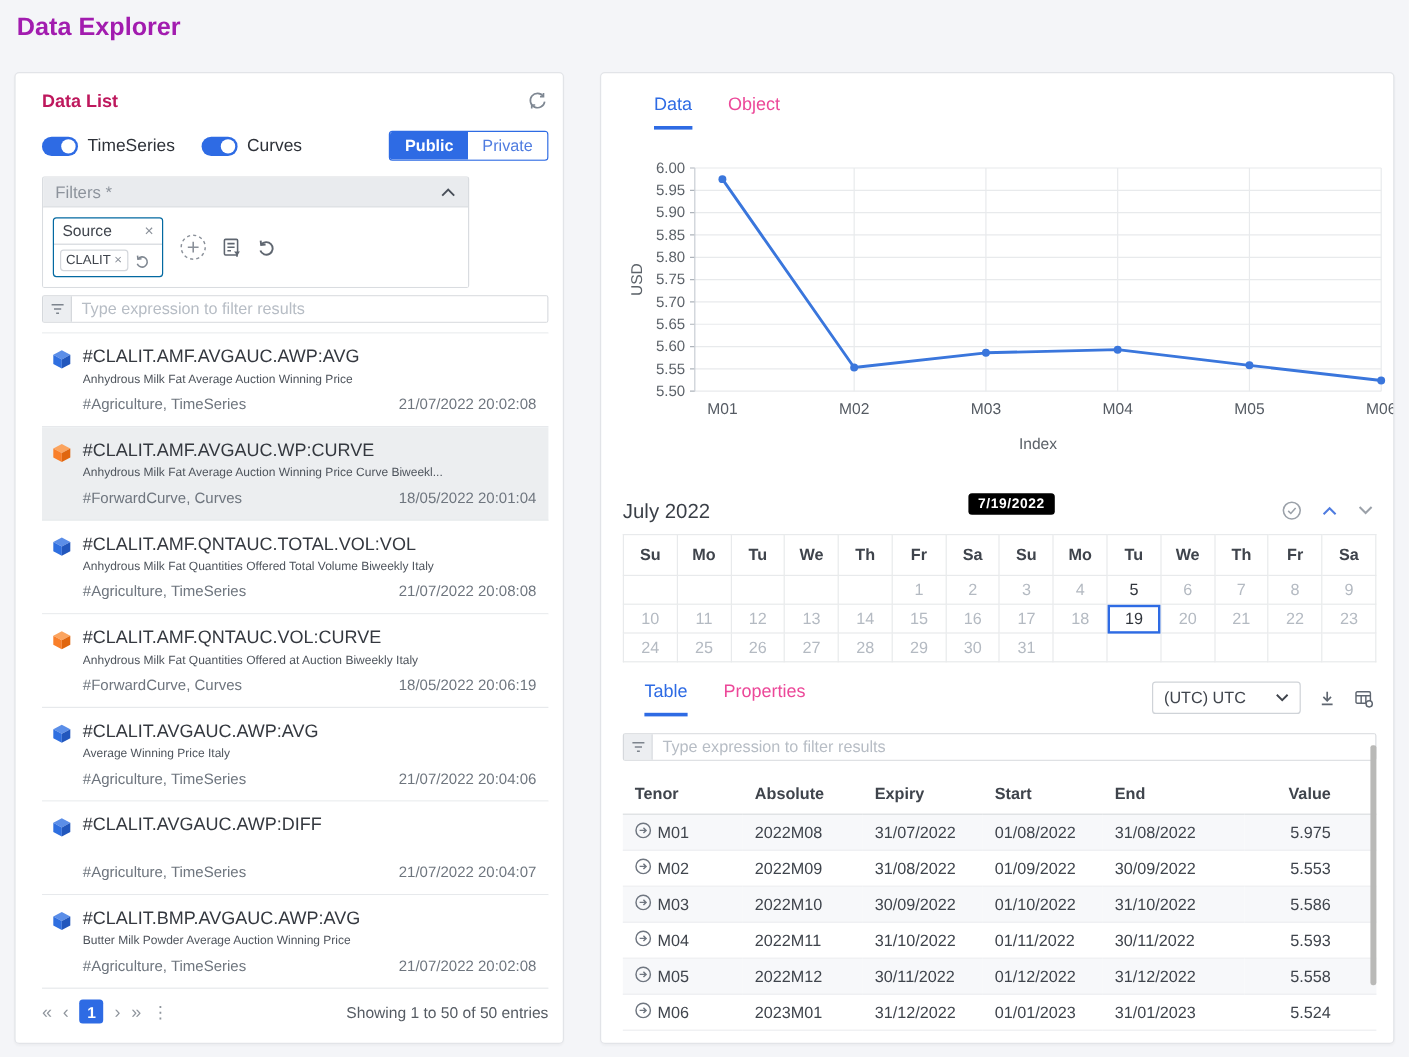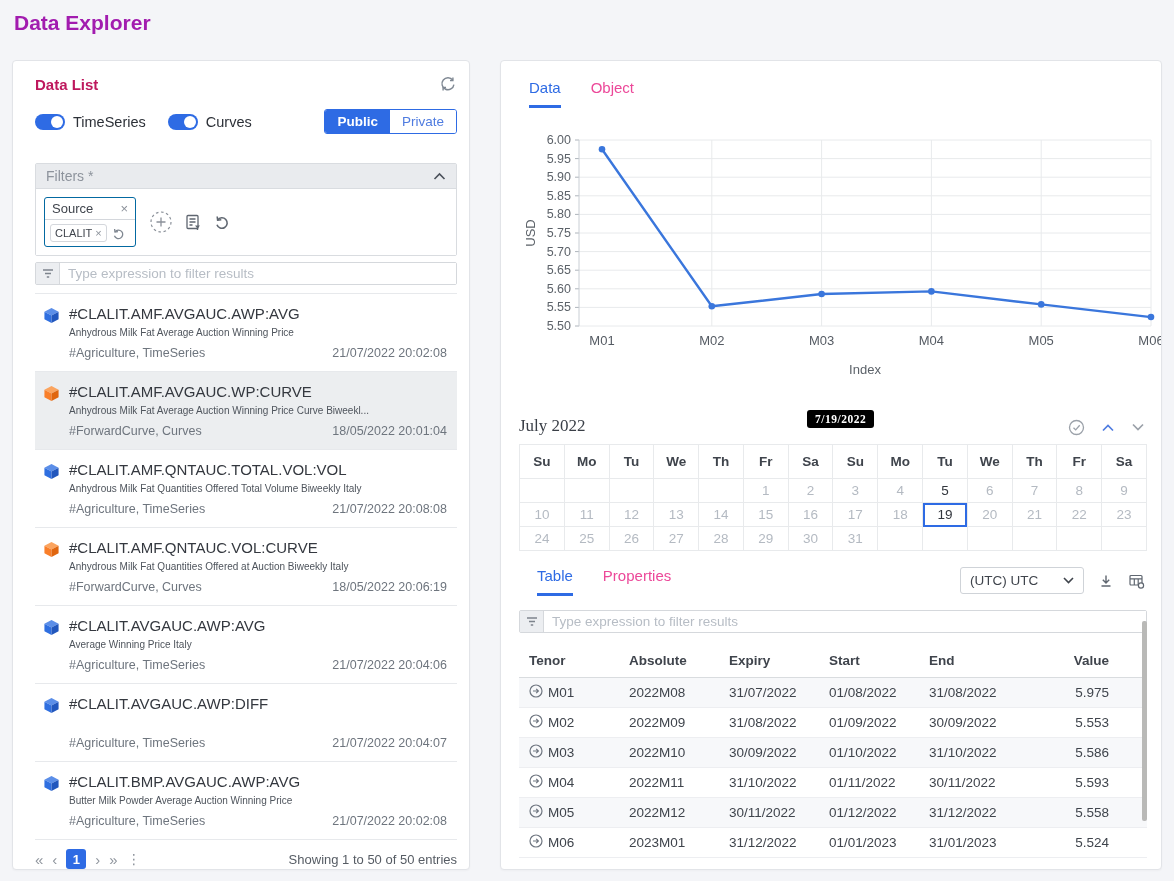--- a/index.html
+++ b/index.html
@@ -17,21 +17,21 @@
 
   .controls-row { display:flex; align-items:center; margin-top:16px; }
   .toggle { width:30px; height:16px; border-radius:9px; background:#2e6be4; position:relative; margin-right:8px; cursor:pointer; flex:none; }
   .toggle .knob { position:absolute; right:2px; top:2px; width:12px; height:12px; border-radius:50%; background:#fff; }
   .toggle-label { font-size:14.5px; color:#2d3138; margin-right:22px; }
   .seg-group { margin-left:auto; display:flex; border:1px solid #2e6be4; border-radius:3px; overflow:hidden; }
   .seg { font-size:13.5px; padding:4px 12px; cursor:pointer; }
   .seg.active { background:#2e6be4; color:#fff; font-weight:700; }
   .seg.inactive { background:#fff; color:#4f7ce0; }
 
-  .filters-box { margin-top:29px; width:422px; border:1px solid #d9dce0; border-radius:2px; }
+  .filters-box { margin-top:13px; width:356px; border:1px solid #d9dce0; border-radius:2px; }
   .filters-head { display:flex; justify-content:space-between; align-items:center; background:#e9ebee; padding:4px 10px; border-bottom:1px solid #d9dce0; }
   .filters-head-label { font-size:14px; color:#8d939c; }
   .filters-body { background:#fff; padding:8px; display:flex; align-items:center; min-height:64px; }
   .filter-group { border:1px solid #0369a1; border-radius:3px; width:92px; background:#fff; }
   .filter-group-head { display:flex; justify-content:space-between; align-items:center; padding:3px 7px; border-bottom:1px solid #d4d7dc; font-size:13px; color:#3f444c; }
   .filter-group-body { display:flex; align-items:center; padding:4px 5px; }
   .chip { border:1px solid #d4d7dc; border-radius:3px; font-size:11px; color:#3f444c; padding:2px 4px; display:inline-flex; align-items:center; gap:3px; }
   .x-glyph { color:#8a9099; font-size:13px; line-height:1; cursor:pointer; }
   .filters-tools { display:flex; align-items:center; gap:11px; margin-left:13px; }
 
@@ -55,21 +55,21 @@
   .pager-more { font-size:14px; color:#8f959d; letter-spacing:0; cursor:pointer; }
   .pager-summary { margin-left:auto; font-size:13px; color:#565c64; }
 
   
   .tabs { display:flex; gap:30px; }
   .tab { font-size:15px; padding-bottom:9px; cursor:pointer; color:#ec4899; border-bottom:3px solid transparent; }
   .tab.active { color:#2e6be4; border-bottom-color:#2e6be4; }
 
   #chart-wrap { margin-top:22px; margin-left:2px; }
 
-  .cal-head { display:flex; align-items:flex-end; margin-top:16px; position:relative;font-family:Liberation Serif, serif; }
+  .cal-head { display:flex; align-items:flex-start; margin-top:16px; position:relative; }
   .cal-title { font-size:17px; color:#3a3f47; }
   .cal-tooltip { position:absolute; left:288px; top:-6px; background:#000000; color:#fff; font-size:11.5px; font-weight:700; letter-spacing:.5px; padding:3px 8px; border-radius:3px; }
   .cal-tools { margin-left:auto; display:flex; align-items:center; gap:16px; }
 
   .cal-table { margin-top:8px; width:628px; border-collapse:collapse; table-layout:fixed; }
   .cal-table th { font-size:13.5px; font-weight:700; color:#3f444c; border:1px solid #e8eaec; height:34px; font-family:inherit; }
   .cal-table td { font-size:13.5px; text-align:center; color:#b4bac2; border:1px solid #e8eaec; height:24px; cursor:pointer; }
   .cal-table td.active { color:#32363d; }
   .cal-table td.selected { color:#32363d; outline:2px solid #2e6be4; outline-offset:-2px; }
 
@@ -266,21 +266,21 @@
     <span class="pager-nav">‹</span>
     <span class="pager-cur">1</span>
     <span class="pager-nav">›</span>
     <span class="pager-nav">»</span>
     <span class="pager-more">⋮</span>
     <span class="pager-summary">Showing 1 to 50 of 50 entries</span>
   </div>
 </div>
 
 <div class="panel" id="right-panel">
-  <div class="tabs" style="margin-left:10px;text-align:right;">
+  <div class="tabs" style="margin-left:26px;text-align:right;">
     <span class="tab active">Data</span>
     <span class="tab">Object</span>
   </div>
 
   <div id="chart-wrap"><svg width="640" height="266">
         <line x1="58" y1="10" x2="630" y2="10" stroke="#e8eaec" stroke-width="1"></line>
         <line x1="54" y1="10" x2="58" y2="10" stroke="#aeb4bb" stroke-width="1"></line>
         <text x="50" y="14" text-anchor="end" font-size="12.5" fill="#5c6269">6.00</text>
         <line x1="58" y1="28.599999999999934" x2="630" y2="28.599999999999934" stroke="#e8eaec" stroke-width="1"></line>
         <line x1="54" y1="28.599999999999934" x2="58" y2="28.599999999999934" stroke="#aeb4bb" stroke-width="1"></line>

